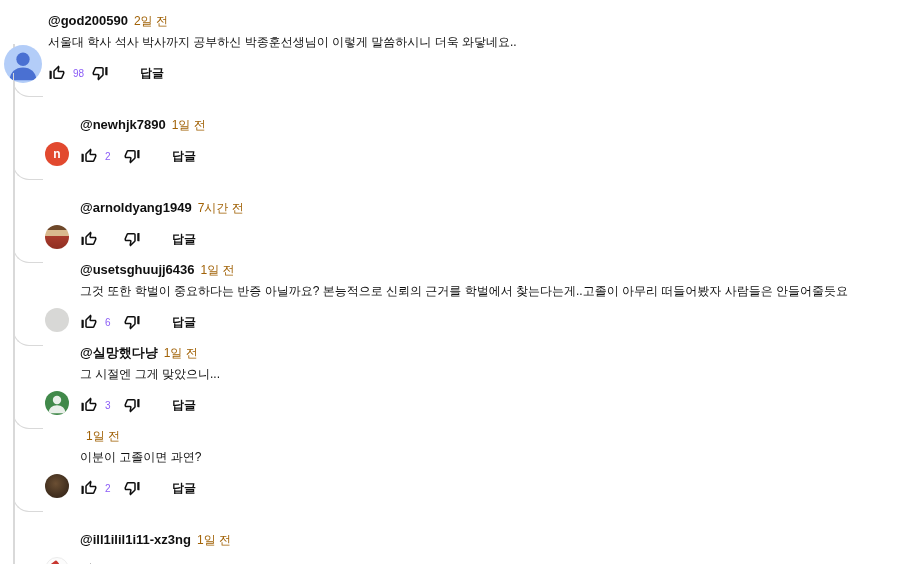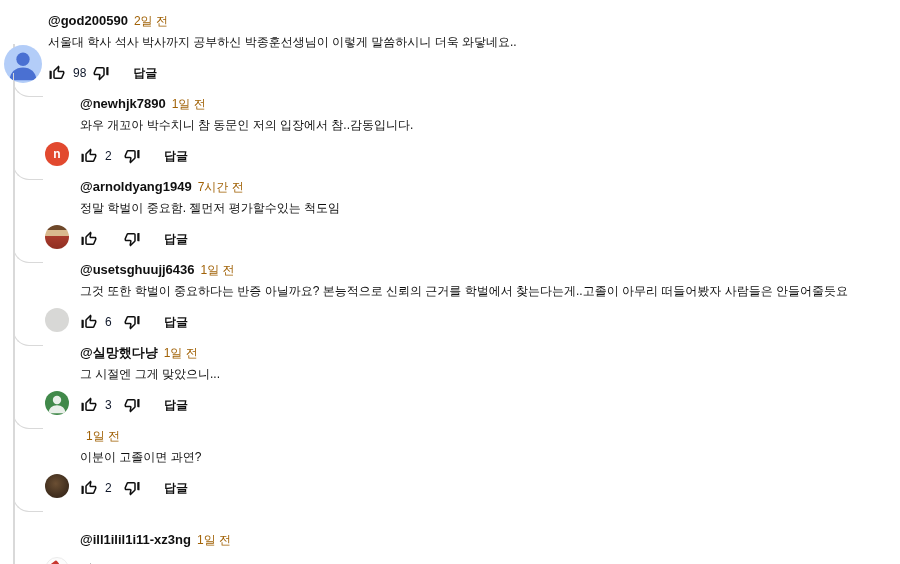--- a/index.html
+++ b/index.html
@@ -47,23 +47,23 @@
   .comment-header { display: flex; align-items: baseline; line-height: 17px; }
   .username { font-size: 13px; font-weight: 700; color: #0f0f0f; cursor: pointer; }
   .time { font-size: 12px; color: #a16207; margin-left: 6px; cursor: pointer; }
 
   .comment-text { margin-top: 3px; font-size: 12px; line-height: 18px; color: #0f0f0f; max-width: 820px; }
 
   .actions { margin-top: 12px; display: flex; align-items: center; height: 20px; }
   .actions button { background: none; border: none; cursor: pointer; padding: 0; display: flex; align-items: center; color: #0f0f0f; }
   .icon-btn svg { width: 18px; height: 18px; fill: #0f0f0f; display: block; }
   .dislike-btn svg { transform: rotate(180deg); }
-  .like-count { font-size: 12px; color: #0f172a; margin: 0 5px 0 7px; min-width: 12px; display: inline-block; }
+  .like-count { font-size: 10px; color: #8b5cf6; margin: 0 5px 0 7px; min-width: 12px; display: inline-block; }
   .dislike-btn { margin-left: 1px; }
-  .reply-btn { margin-left: 23px; font-family: inherit; font-size: 12px; font-weight: 600; color: #0f0f0f; }
+  .reply-btn { margin-left: 31px; font-family: inherit; font-size: 12px; font-weight: 600; color: #0f0f0f; }
 </style>
 </head>
 <body>
 
 <div class="comments-root">
   <div class="thread-line"></div>
 <div class="comment top-comment">
 
     <div class="avatar" style="background: rgb(179, 205, 248);">
       <svg class="person" viewBox="0 0 40 40" style="fill: rgb(74, 112, 210);">
@@ -99,21 +99,20 @@
     <div class="avatar" style="background: rgb(226, 73, 47);">
 
       <span class="avatar-letter" style="color: rgb(255, 255, 255);">n</span>
 
     </div>
     <div class="content">
       <div class="comment-header">
         <span class="username">@newhjk7890</span>
         <span class="time">1일 전</span>
       </div>
-      <div class="comment-text">와우 개꼬아 박수치니 참 동문인 저의 입장에서 참..감동입니다.</div>
       <div class="actions">
         <button class="icon-btn like-btn">
           <svg viewBox="0 0 24 24">
             <path d="M13.11 5.72l-.57 2.89c-.12.59.04 1.2.42 1.66.38.46.94.73 1.54.73H20v1.08L17.43 18H9.34c-.18 0-.34-.16-.34-.34V9.82l4.11-4.1M14 2L7.59 8.41C7.21 8.79 7 9.3 7 9.83v7.83C7 18.95 8.05 20 9.34 20h8.1c.71 0 1.36-.37 1.72-.97l2.67-6.15c.11-.25.17-.52.17-.8V11c0-1.1-.9-2-2-2h-5.5l.92-4.65c.05-.22.02-.46-.08-.66-.23-.45-.52-.86-.88-1.22L14 2zM4 9H2v11h2c.55 0 1-.45 1-1v-9c0-.55-.45-1-1-1z"></path>
           </svg>
         </button>
         <span class="like-count">2</span>
         <button class="icon-btn dislike-btn">
           <svg viewBox="0 0 24 24">
             <path d="M13.11 5.72l-.57 2.89c-.12.59.04 1.2.42 1.66.38.46.94.73 1.54.73H20v1.08L17.43 18H9.34c-.18 0-.34-.16-.34-.34V9.82l4.11-4.1M14 2L7.59 8.41C7.21 8.79 7 9.3 7 9.83v7.83C7 18.95 8.05 20 9.34 20h8.1c.71 0 1.36-.37 1.72-.97l2.67-6.15c.11-.25.17-.52.17-.8V11c0-1.1-.9-2-2-2h-5.5l.92-4.65c.05-.22.02-.46-.08-.66-.23-.45-.52-.86-.88-1.22L14 2zM4 9H2v11h2c.55 0 1-.45 1-1v-9c0-.55-.45-1-1-1z"></path>
@@ -128,21 +127,20 @@
     <div class="avatar av-king-portrait">
       
       
       
     </div>
     <div class="content">
       <div class="comment-header">
         <span class="username">@arnoldyang1949</span>
         <span class="time">7시간 전</span>
       </div>
-      <div class="comment-text">정말 학벌이 중요함. 젤먼저 평가할수있는 척도임</div>
       <div class="actions">
         <button class="icon-btn like-btn">
           <svg viewBox="0 0 24 24">
             <path d="M13.11 5.72l-.57 2.89c-.12.59.04 1.2.42 1.66.38.46.94.73 1.54.73H20v1.08L17.43 18H9.34c-.18 0-.34-.16-.34-.34V9.82l4.11-4.1M14 2L7.59 8.41C7.21 8.79 7 9.3 7 9.83v7.83C7 18.95 8.05 20 9.34 20h8.1c.71 0 1.36-.37 1.72-.97l2.67-6.15c.11-.25.17-.52.17-.8V11c0-1.1-.9-2-2-2h-5.5l.92-4.65c.05-.22.02-.46-.08-.66-.23-.45-.52-.86-.88-1.22L14 2zM4 9H2v11h2c.55 0 1-.45 1-1v-9c0-.55-.45-1-1-1z"></path>
           </svg>
         </button>
         <span class="like-count"></span>
         <button class="icon-btn dislike-btn">
           <svg viewBox="0 0 24 24">
             <path d="M13.11 5.72l-.57 2.89c-.12.59.04 1.2.42 1.66.38.46.94.73 1.54.73H20v1.08L17.43 18H9.34c-.18 0-.34-.16-.34-.34V9.82l4.11-4.1M14 2L7.59 8.41C7.21 8.79 7 9.3 7 9.83v7.83C7 18.95 8.05 20 9.34 20h8.1c.71 0 1.36-.37 1.72-.97l2.67-6.15c.11-.25.17-.52.17-.8V11c0-1.1-.9-2-2-2h-5.5l.92-4.65c.05-.22.02-.46-.08-.66-.23-.45-.52-.86-.88-1.22L14 2zM4 9H2v11h2c.55 0 1-.45 1-1v-9c0-.55-.45-1-1-1z"></path>

